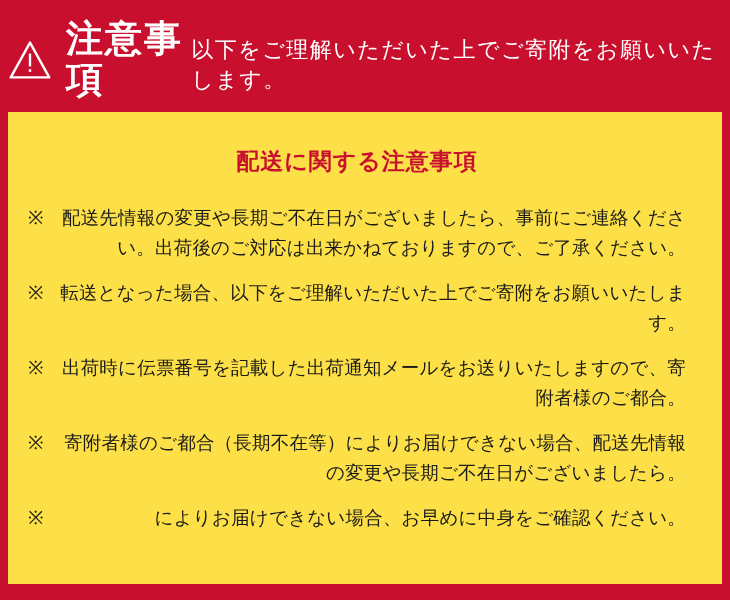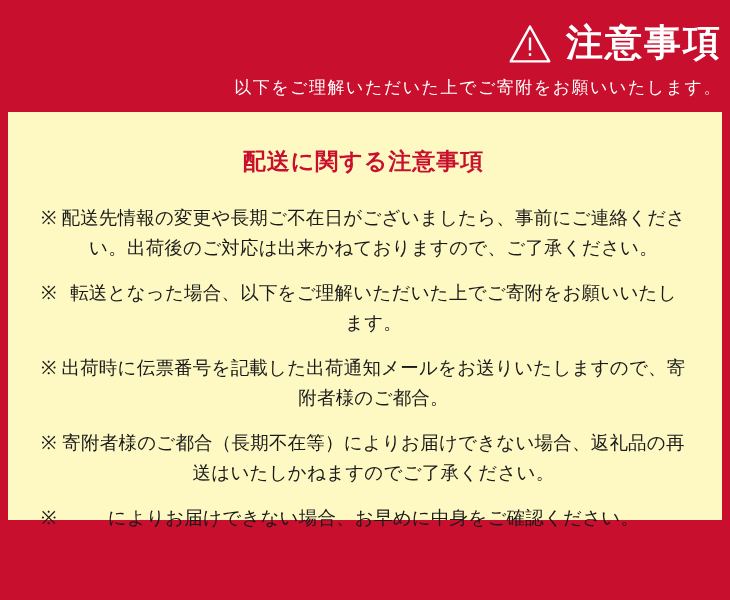--- a/index.html
+++ b/index.html
@@ -17,22 +17,21 @@
     width: 730px;
     height: 600px;
     box-sizing: border-box;
     background: #c8102e;
     padding: 8px;
     overflow: hidden;
   }
   .header {
     height: 104px;
     display: flex;
-    flex-direction: column;
-    align-items: flex-end;
+    align-items: center;
     justify-content: center;
     color: #ffffff;
   }
   .header-title-row {
     display: flex;
     align-items: center;
     justify-content: center;
     gap: 14px;
   }
   .warn-icon {
@@ -42,30 +41,30 @@
   }
   .header-title {
     font-size: 37px;
     font-weight: bold;
     letter-spacing: 2px;
     line-height: 1.1;
     color: #ffffff;
   }
   .header-sub {
     margin-top: 10px;
-    font-size: 17px;
+    font-size: 22px;
     letter-spacing: 1.5px;
     color: #ffffff;
     font-weight: 400;
   }
   .panel {
-    background: #fef9c3;
-    height: 408px;
+    background: #fde047;
+    height: 472px;
     box-sizing: border-box;
-    padding: 30px 36px 20px 33px;
+    padding: 30px 36px 20px 20px;
   }
   .section-title {
     text-align: center;
     color: #c8102e;
     font-size: 23px;
     font-weight: bold;
     letter-spacing: 1px;
     margin: 4px 0 26px 0;
   }
   .note-list {
@@ -82,21 +81,21 @@
     margin-bottom: 15px;
     letter-spacing: 0.2px;
   }
   .note-marker {
     flex: 0 0 auto;
     width: 20px;
     color: #1a1a1a;
   }
   .note-text {
     flex: 1 1 auto;
-    text-align: center;
+    text-align: right;
   }
 </style>
 </head>
 <body>
 
 <div class="page">
 
   <div class="header">
     <div class="header-title-row">
       <span>
@@ -121,21 +120,21 @@
       <li class="note-item">
         <span class="note-marker">※</span>
         <span class="note-text">転送となった場合、以下をご理解いただいた上でご寄附をお願いいたします。</span>
       </li>
       <li class="note-item">
         <span class="note-marker">※</span>
         <span class="note-text">出荷時に伝票番号を記載した出荷通知メールをお送りいたしますので、寄附者様のご都合。</span>
       </li>
       <li class="note-item">
         <span class="note-marker">※</span>
-        <span class="note-text">寄附者様のご都合（長期不在等）によりお届けできない場合、返礼品の再送はいたしかねますのでご了承ください。</span>
+        <span class="note-text">寄附者様のご都合（長期不在等）によりお届けできない場合、配送先情報の変更や長期ご不在日がございましたら。</span>
       </li>
       <li class="note-item">
         <span class="note-marker">※</span>
         <span class="note-text">によりお届けできない場合、お早めに中身をご確認ください。</span>
       </li>
     </ul>
   </div>
 
 </div>
 

